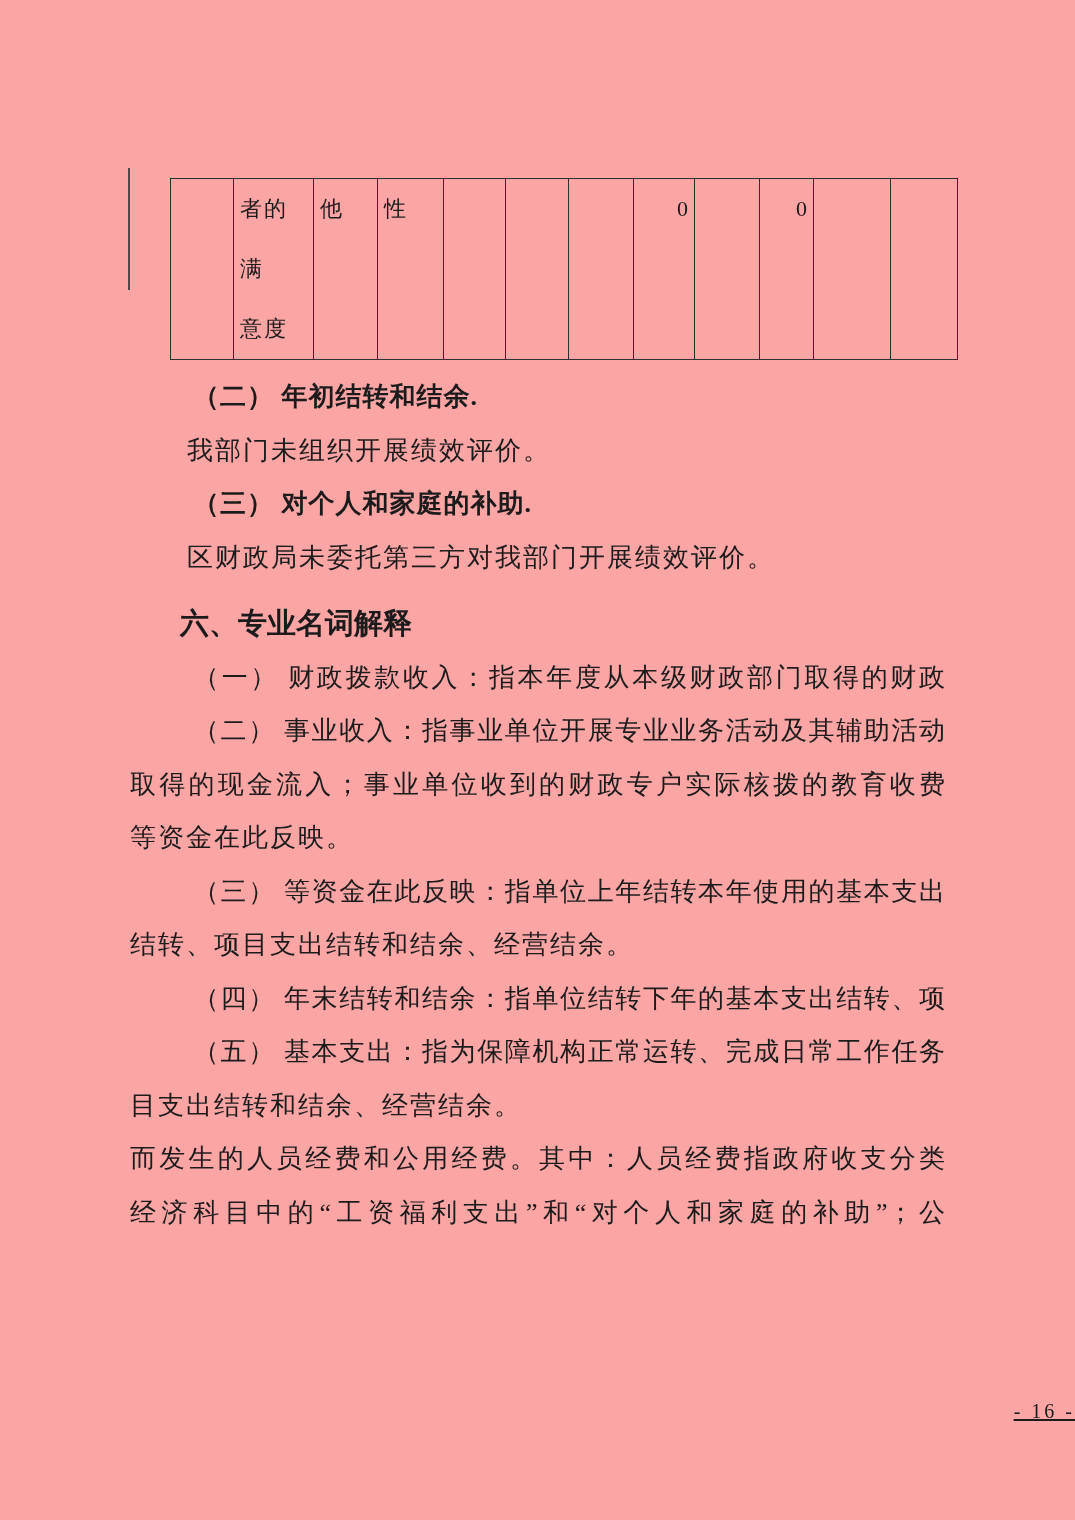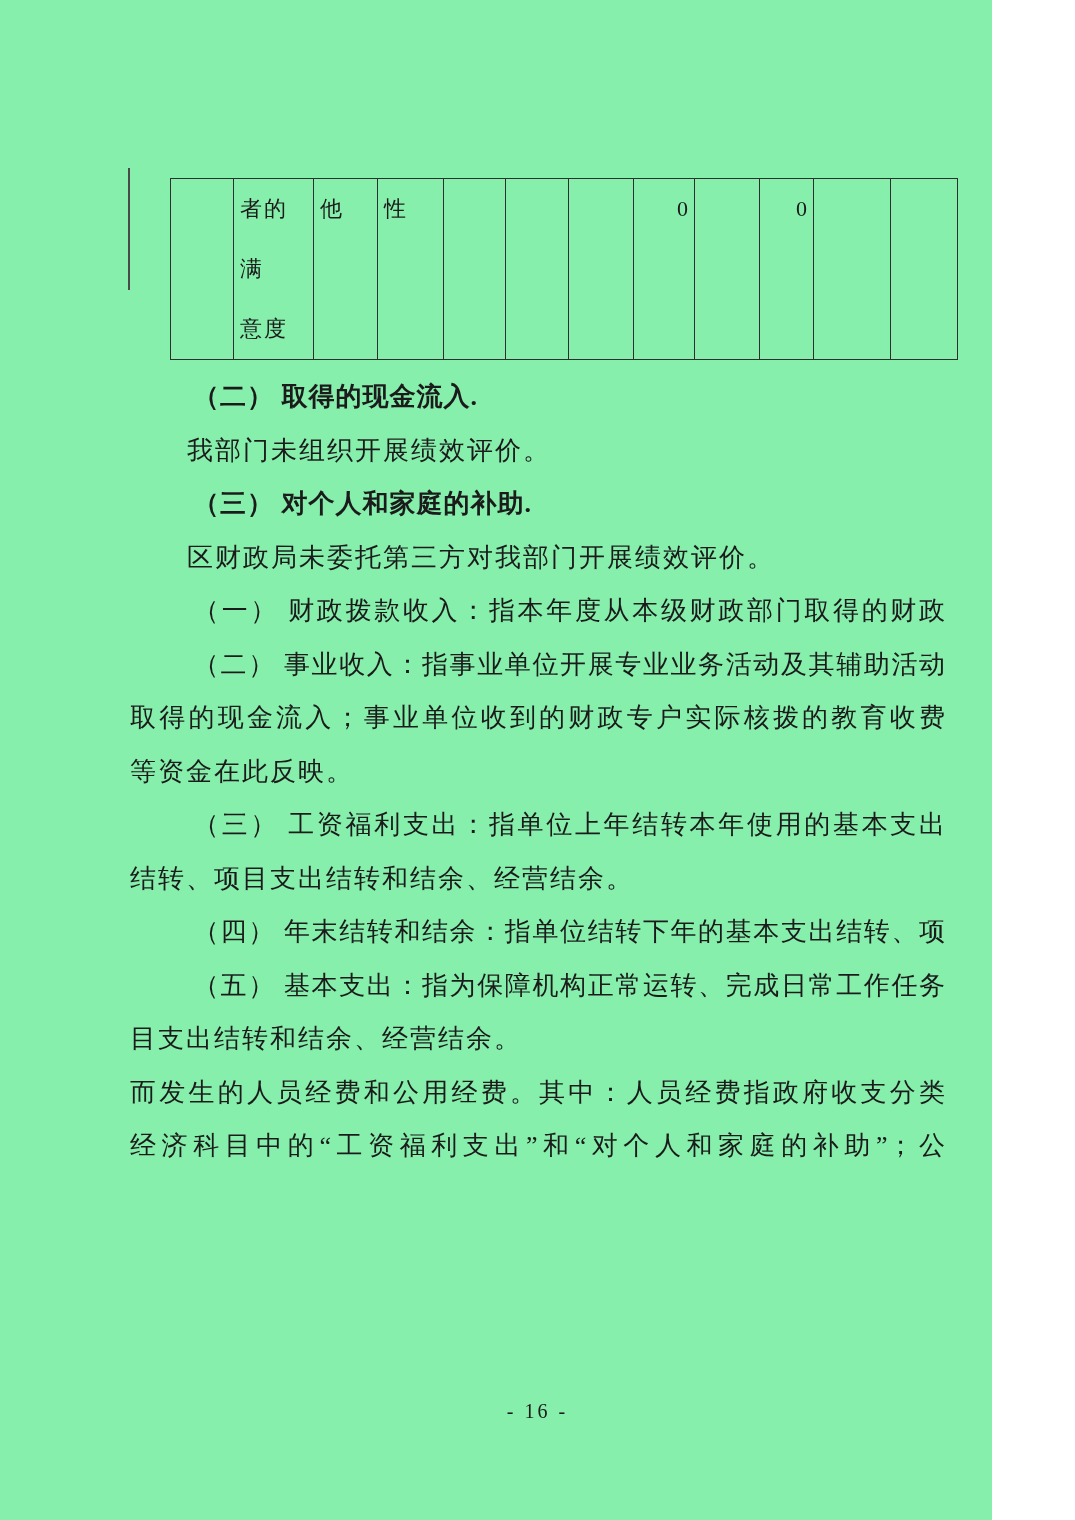--- a/index.html
+++ b/index.html
@@ -1,19 +1,19 @@
 <!DOCTYPE html>
 <html><head>
 <meta charset="utf-8">
 <style>
   html,body { margin:0; padding:0; background:#ffffff; }
   .page {
     position:relative;
-    width:992px; height:1520px;
-    background:#86efac;
+    width:1075px; height:1520px;
+    background:#fca5a5;
     font-family:"Liberation Serif","DejaVu Serif",serif;
     color:#1b1b1b;
     overflow:hidden;
   }
 
   
   .stub-line {
     position:absolute; left:128px; top:168px;
     width:2px; height:122px; background:#4a4a4a;
   }
@@ -59,22 +59,23 @@
     font-family:"Liberation Sans","DejaVu Sans",sans-serif;
     font-size:29px;
     letter-spacing:0;
     text-indent:50px;
     margin-top:13px;
   }
   .lead-bold { font-weight:normal; }
 
   .pagenum {
     position:absolute; left:0; top:1400px; width:1075px;
-    text-align:center; font-size:20px; letter-spacing:3px;
+    text-align:right; font-size:20px; letter-spacing:3px;
     color:#1b1b1b;
+    text-decoration:underline;
   }
 </style>
 </head>
 <body>
 
 <div class="page">
 
   <div class="stub-line"></div>
 
   <table class="frag">
@@ -130,33 +131,34 @@
           </td>
       <td>
             <div class="ct"></div>
           </td>
     </tr>
   </tbody>
     </table>
 
   <div class="content">
 
-    <div class="line open h-kai ind-lead">（二） 取得的现金流入.</div>
+    <div class="line open h-kai ind-lead">（二） 年初结转和结余.</div>
     <div class="line open ind-body">我部门未组织开展绩效评价。</div>
     <div class="line open h-kai ind-lead">（三） 对个人和家庭的补助.</div>
     <div class="line open ind-body">区财政局未委托第三方对我部门开展绩效评价。</div>
 
+    <div class="line open h-hei">六、专业名词解释</div>
 
     <div class="line fill ind-lead"><b class="lead-bold">（一） 财政拨款收入：</b><span>指本年度从本级财政部门取得的财政</span></div>
 
     <div class="line fill ind-lead"><b class="lead-bold">（二） 事业收入：</b><span>指事业单位开展专业业务活动及其辅助活动</span></div>
     <div class="line fill">取得的现金流入；事业单位收到的财政专户实际核拨的教育收费</div>
     <div class="line open">等资金在此反映。</div>
 
-    <div class="line fill ind-lead"><b class="lead-bold">（三） 工资福利支出：</b><span>指单位上年结转本年使用的基本支出</span></div>
+    <div class="line fill ind-lead"><b class="lead-bold">（三） 等资金在此反映：</b><span>指单位上年结转本年使用的基本支出</span></div>
     <div class="line open">结转、项目支出结转和结余、经营结余。</div>
 
     <div class="line fill ind-lead"><b class="lead-bold">（四） 年末结转和结余：</b><span>指单位结转下年的基本支出结转、项</span></div>
     <div class="line fill ind-lead"><b class="lead-bold">（五） 基本支出：</b><span>指为保障机构正常运转、完成日常工作任务</span></div>
 
     <div class="line open">目支出结转和结余、经营结余。</div>
     <div class="line fill">而发生的人员经费和公用经费。其中：人员经费指政府收支分类</div>
     <div class="line fill">经济科目中的“工资福利支出”和“对个人和家庭的补助”；公</div>
 
   </div>

